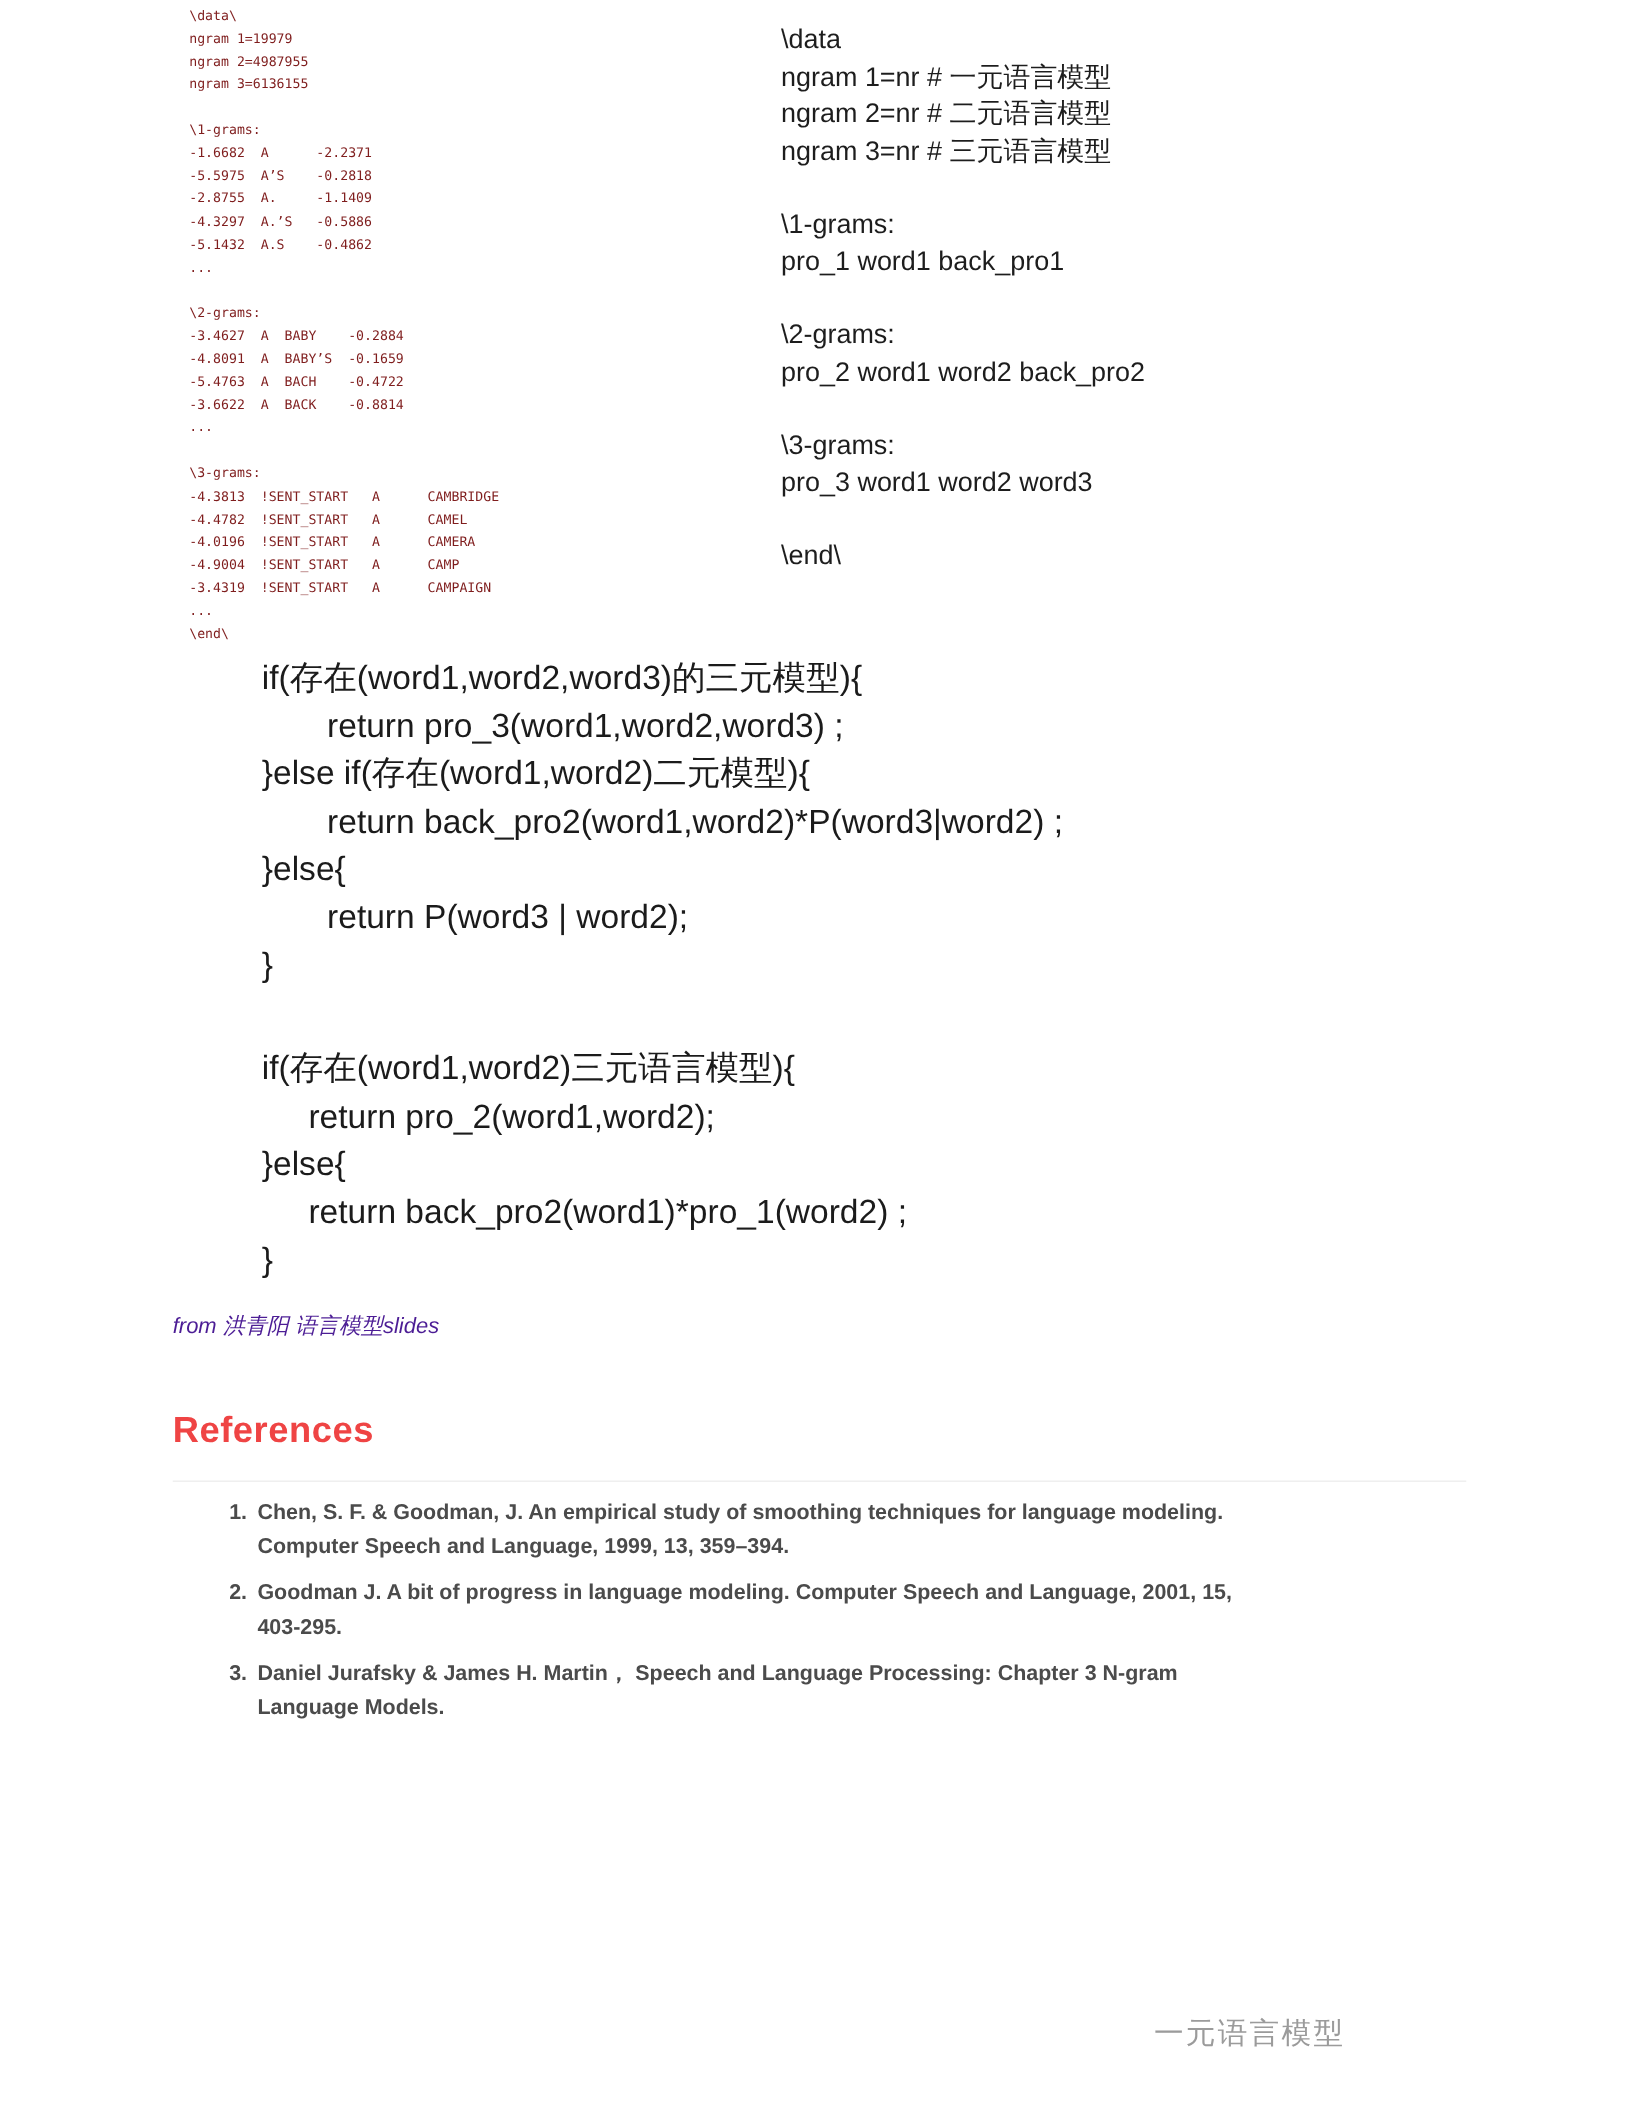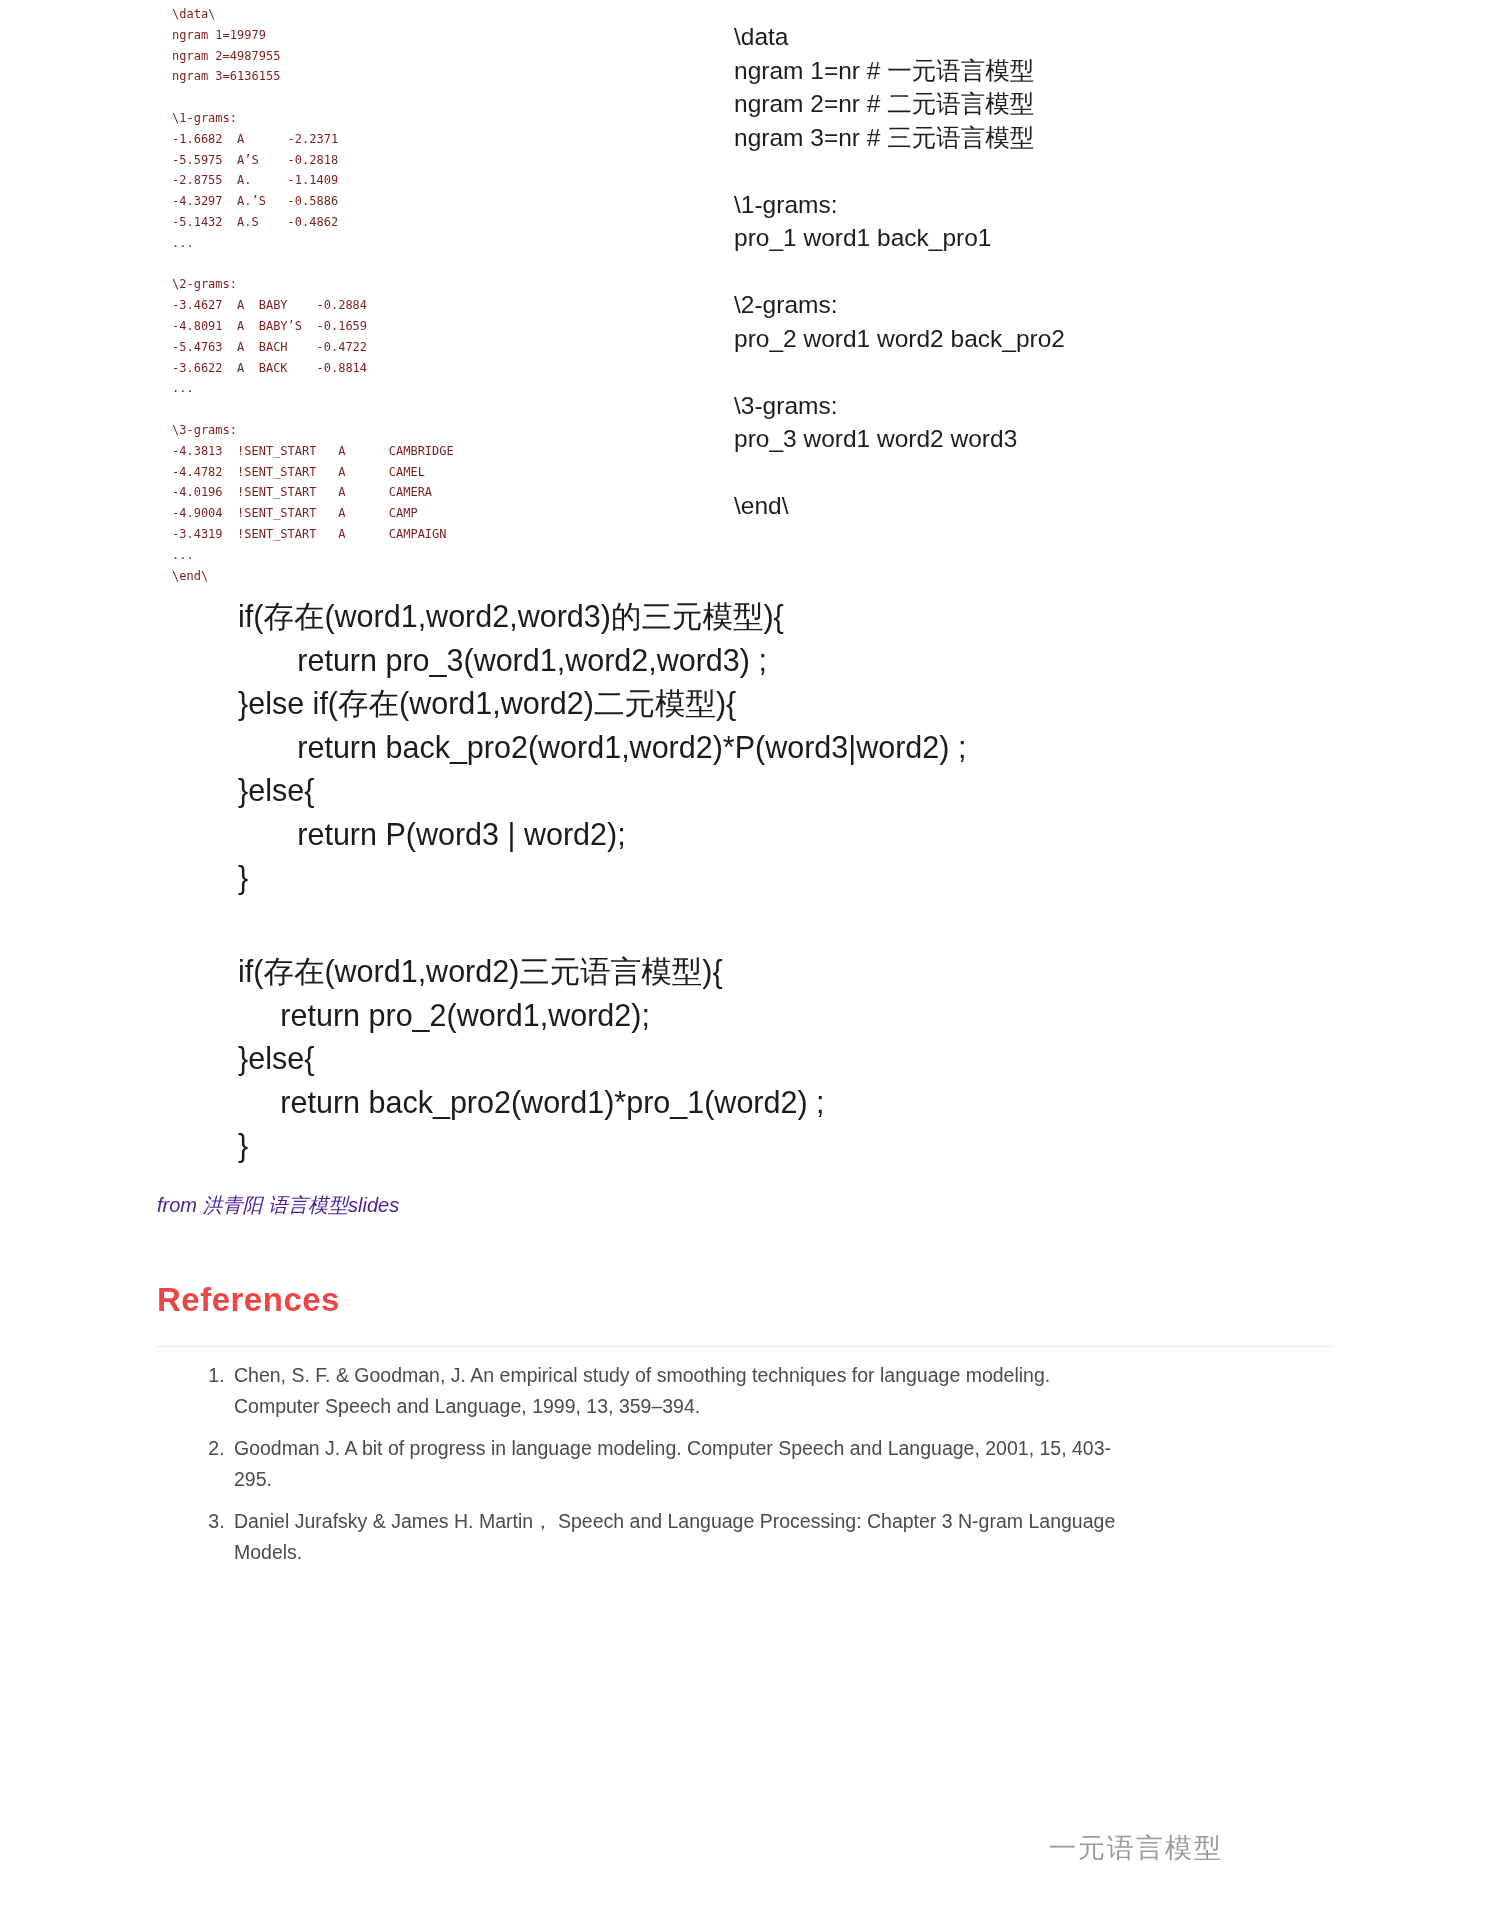--- a/index.html
+++ b/index.html
@@ -22,21 +22,20 @@
     white-space: pre;
   }
 
   
   .arpa-fmt {
     left: 710px; top: 20px;
     font-family: "Liberation Sans", sans-serif;
     font-size: 24.5px; line-height: 33.5px;
     color: #1d1d1d;
     white-space: pre;
-    margin-left: 24px;
   }
 
   
   .code {
     font-family: "Liberation Sans", sans-serif;
     font-size: 30.5px; line-height: 43.5px;
     color: #1b1b1b;
     white-space: pre;
     margin-left: 33px;
   }
@@ -58,20 +57,21 @@
     left: 157px; top: 1346px;
     width: 1176px; height: 0;
     border: none; border-top: 1px solid #e9e9e9;
   }
   .refs-list {
     left: 172px; top: 1360px;
     width: 960px;
     padding-left: 58px;
     font-size: 19.5px; line-height: 31px;
     color: #4b4b4b;
+    font-weight: bold;
   }
   .refs-list li { margin-bottom: 11px; padding-left: 4px; }
 
   .watermark {
     left: 1049px; top: 1830px;
     font-size: 27px; color: #9b9b9b;
     letter-spacing: 2px;
   }
 </style>
 </head>

